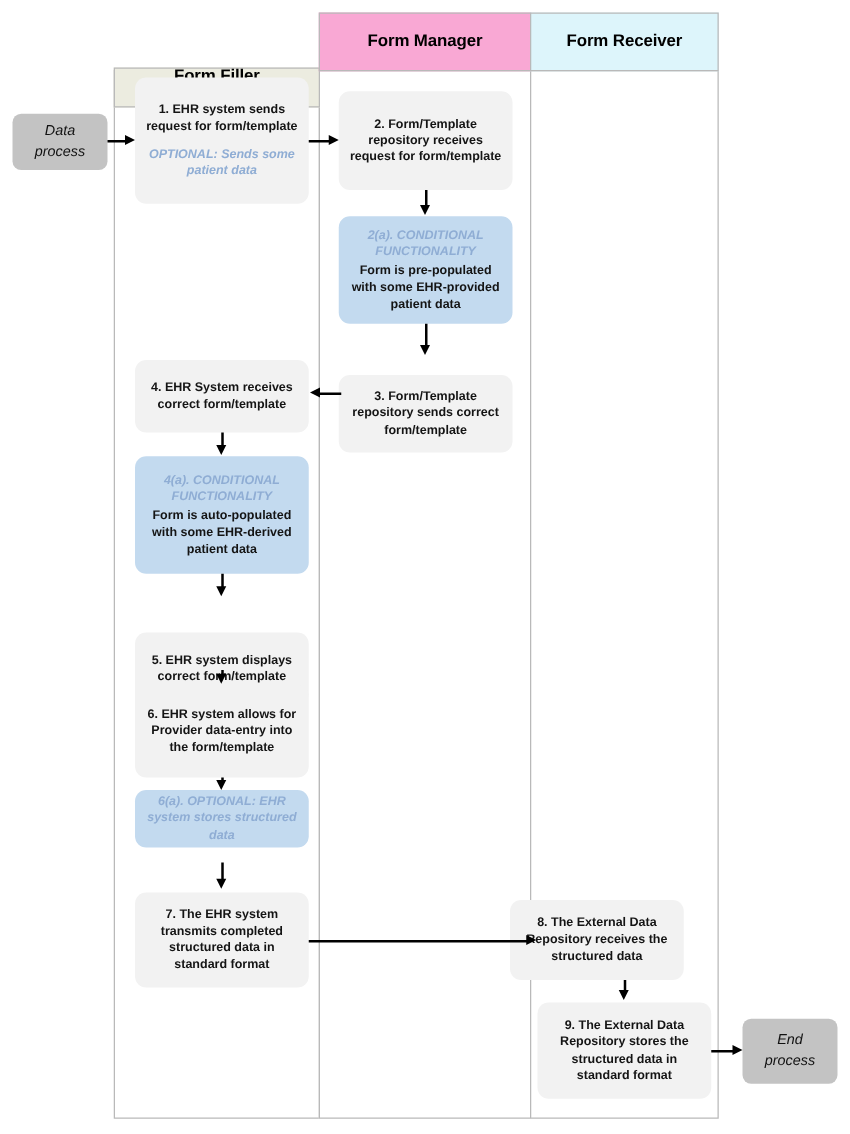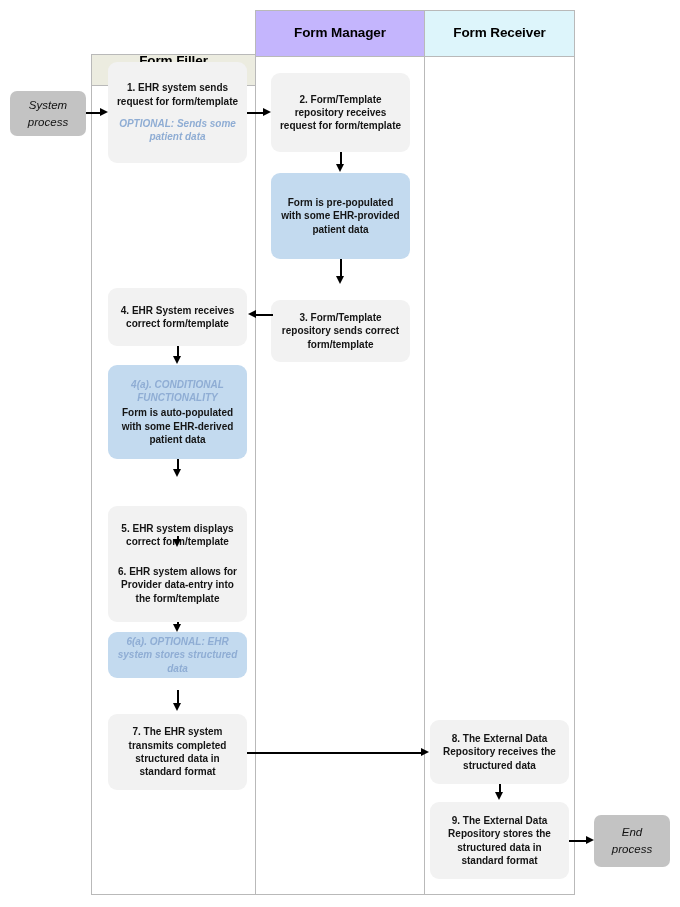--- a/index.html
+++ b/index.html
@@ -114,30 +114,30 @@
   <div class="lane" style="left:255px; top:56px; width:170px; height:839px;"></div>
   <div class="lane" style="left:424px; top:56px; width:151px; height:839px;"></div>
 
   <div class="lane-header" style="left:91px; top:26px; width:165px; height:32px; background:#ecece0;margin-top:28px;">
     <div>
       <div>Form Filler</div>
       <div>(e.g. EHR System)</div>
     </div>
   </div>
 
-  <div class="lane-header" style="left:255px; top:10px; width:170px; height:47px; background:#c4b5fd;">
+  <div class="lane-header" style="left:255px; top:10px; width:170px; height:47px; background:#f9a8d4;">
     <div>Form Manager</div>
   </div>
 
   <div class="lane-header" style="left:424px; top:10px; width:151px; height:47px; background:#ddf5fb;">
     <div>Form Receiver</div>
   </div>
 
   <div class="node terminal" style="left:10px; top:91px; width:76px; height:45px;">
-    <div>System</div>
+    <div>Data</div>
     <div>process</div>
   </div>
 
   <div class="node terminal" style="left:594px; top:815px; width:76px; height:52px;">
     <div>End</div>
     <div>process</div>
   </div>
 
   <div class="node plain" style="left:108px; top:62px; width:139px; height:101px;">
     <div class="main">1. EHR system sends request for form/template</div>
@@ -167,28 +167,29 @@
 
   <div class="node plain" style="left:108px; top:714px; width:139px; height:76px;">
     <div class="main">7. The EHR system transmits completed structured data in standard format</div>
   </div>
 
   <div class="node plain" style="left:271px; top:73px; width:139px; height:79px;">
     <div class="main">2. Form/Template repository receives request for form/template</div>
   </div>
 
   <div class="node blue" style="left:271px; top:173px; width:139px; height:86px;">
+    <div class="cond">2(a). CONDITIONAL FUNCTIONALITY</div>
     <div class="main">Form is pre-populated with some EHR-provided patient data</div>
   </div>
 
   <div class="node plain" style="left:271px; top:300px; width:139px; height:62px;align-items:flex-end;">
     <div class="main">3. Form/Template repository sends correct form/template</div>
   </div>
 
-  <div class="node plain" style="left:430px; top:720px; width:139px; height:64px;justify-content:center;">
+  <div class="node plain" style="left:408px; top:720px; width:139px; height:64px;justify-content:center;">
     <div class="main">8. The External Data Repository receives the structured  data</div>
   </div>
 
   <div class="node plain" style="left:430px; top:802px; width:139px; height:77px;">
     <div class="main">9. The External Data Repository stores the structured data in standard format</div>
   </div>
 
   <div class="conn h" style="left:86px; top:112px; width:16px;"></div>
   <div class="arrow right" style="left:100px; top:108px;"></div>
 

